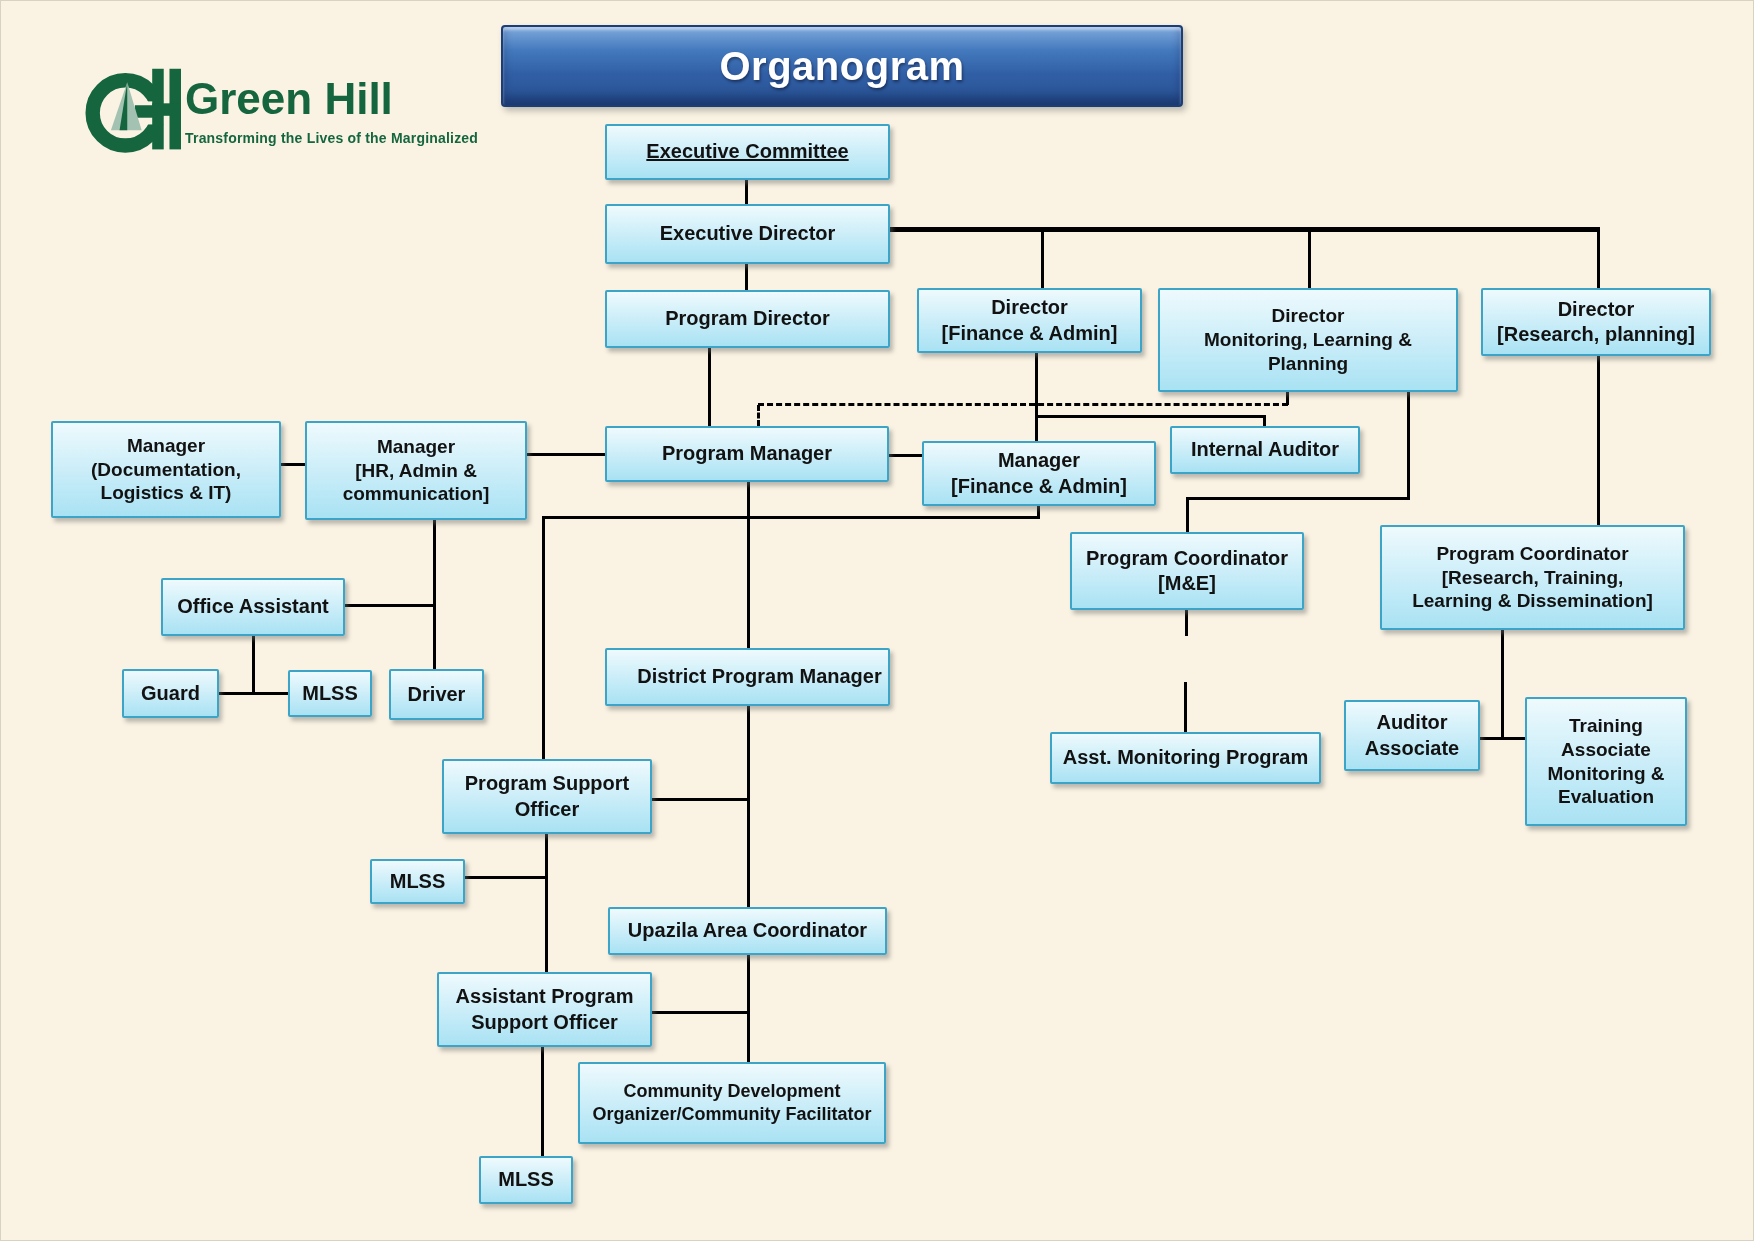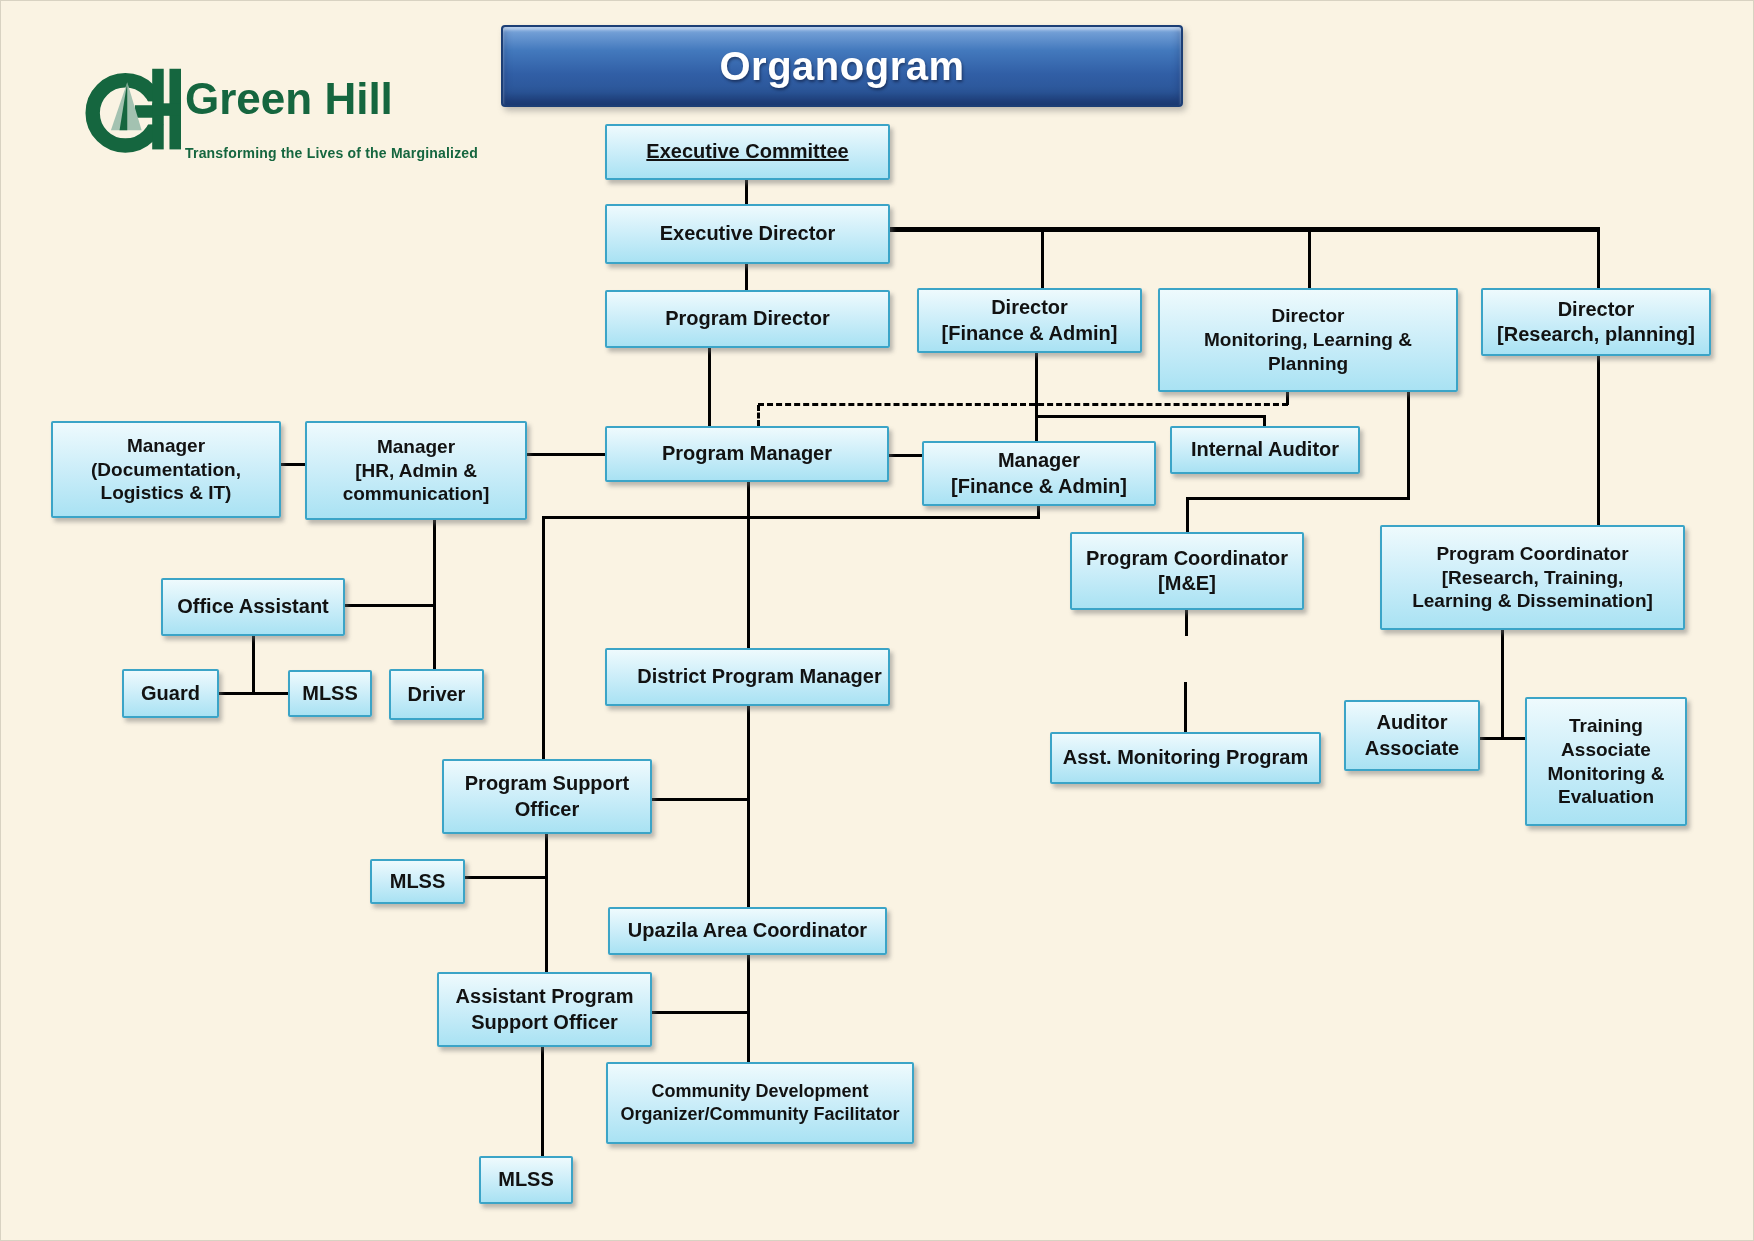--- a/index.html
+++ b/index.html
@@ -48,21 +48,21 @@
     box-shadow:inset 0 3px 3px rgba(255,255,255,.45), inset 0 -8px 10px rgba(5,15,60,.35), 3px 4px 6px rgba(100,100,100,.4);
     z-index:4;
   }
   .banner h1{
     margin:0;color:#ffffff;font-size:40px;font-weight:bold;letter-spacing:.5px;
     text-shadow:1px 2px 3px rgba(0,0,20,.45);
   }
   
   .logo{position:absolute;left:84px;top:62px;display:flex;align-items:flex-start;gap:4px;color:var(--logo-green);z-index:4;}
   .logo svg{display:block;}
-  .logo .text{display:flex;flex-direction:column;justify-content:flex-start;padding-top:14px;gap:15px;}
+  .logo .text{display:flex;flex-direction:column;justify-content:flex-start;padding-top:14px;}
   .logo .name{font-size:44px;font-weight:bold;line-height:1;letter-spacing:0;}
   .logo .tagline{font-size:14px;font-weight:bold;margin-top:9px;letter-spacing:.2px;}
 </style>
 </head>
 <body>
 
 <div id="canvas">
 
   <div class="ln" style="left:744px;top:179px;width:3px;height:24px;"></div>
   <div class="ln" style="left:744px;top:263px;width:3px;height:26px;"></div>
@@ -191,21 +191,21 @@
   <div class="node" style="left:369px;top:858px;width:95px;height:45px;">
       <span>MLSS</span>
     </div>
   <div class="node" style="left:607px;top:906px;width:279px;height:48px;">
       <span>Upazila Area Coordinator</span>
     </div>
   <div class="node" style="left:436px;top:971px;width:215px;height:75px;">
       <span>Assistant Program
 Support Officer</span>
     </div>
-  <div class="node xs" style="left:577px;top:1061px;width:308px;height:82px;margin-left:28px;">
+  <div class="node xs" style="left:577px;top:1061px;width:308px;height:82px;">
       <span>Community Development
 Organizer/Community Facilitator</span>
     </div>
   <div class="node" style="left:478px;top:1155px;width:94px;height:48px;">
       <span>MLSS</span>
     </div>
 
   <div class="banner">
     <h1>Organogram</h1>
   </div>

